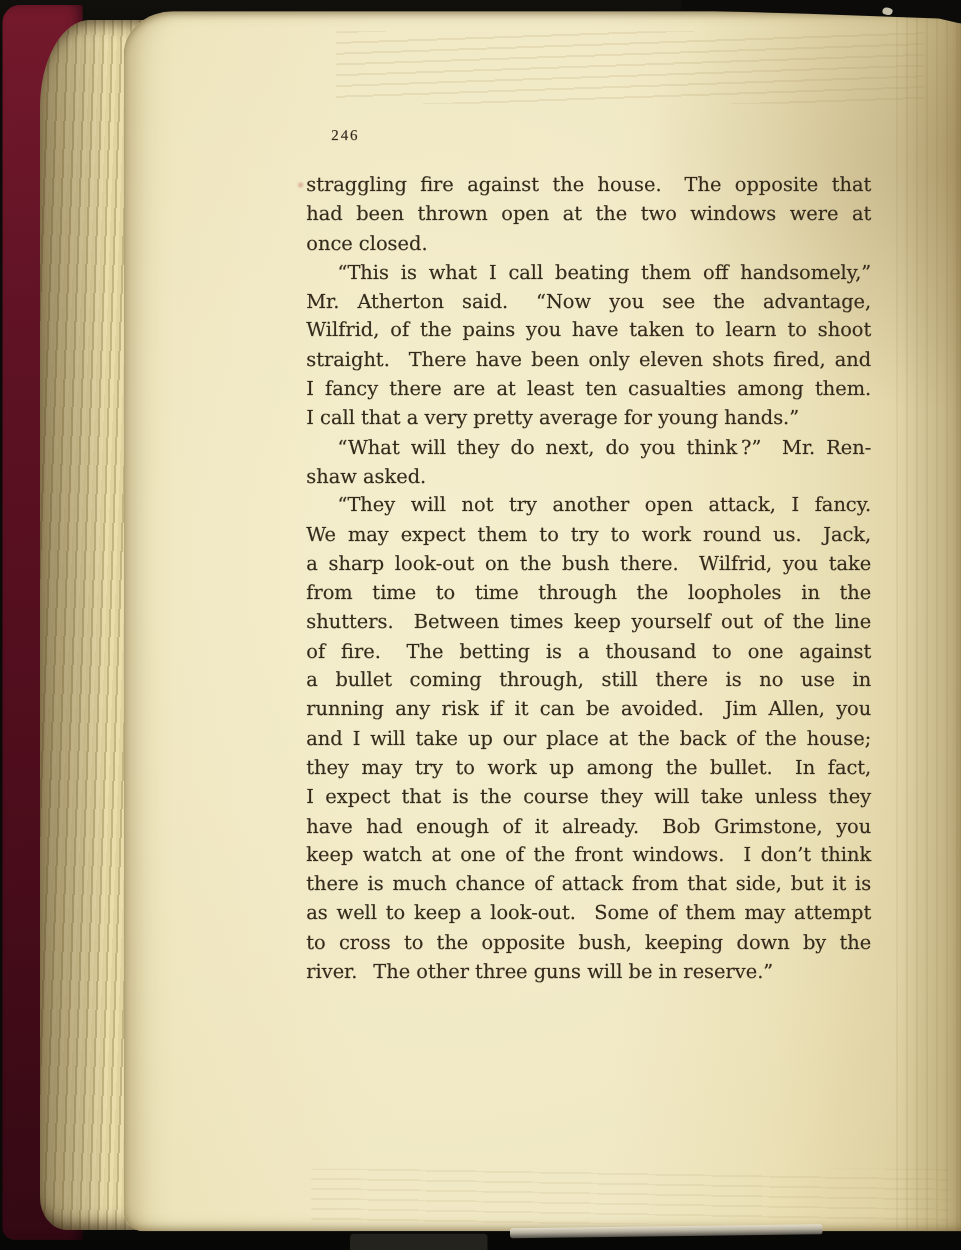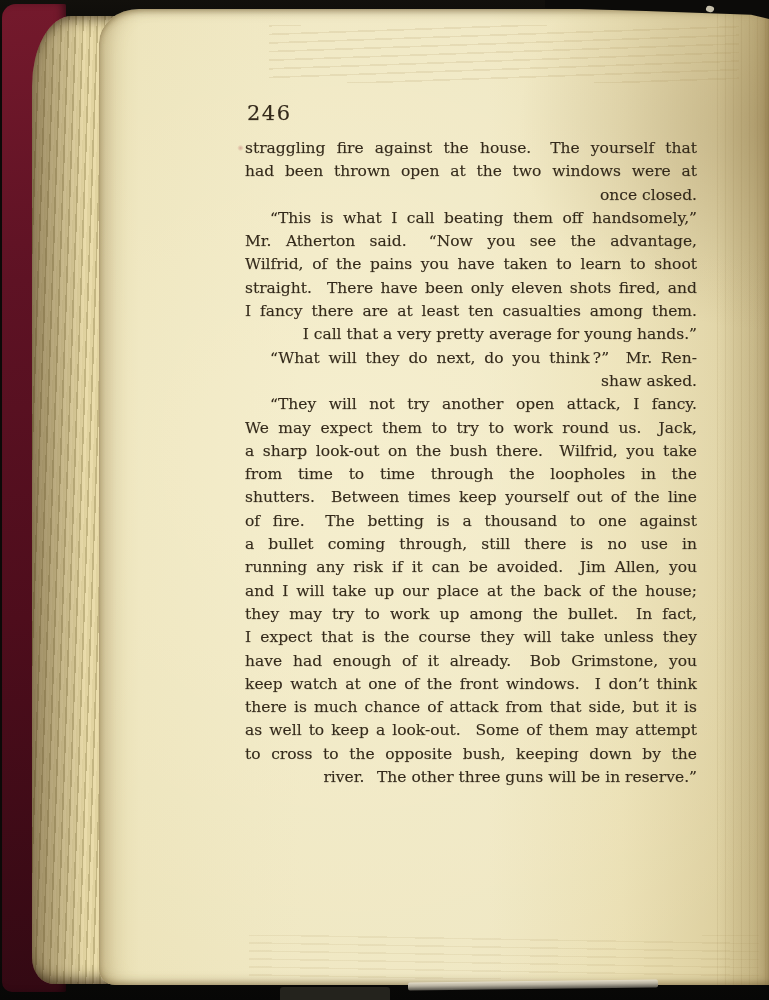--- a/index.html
+++ b/index.html
@@ -78,26 +78,26 @@
     position:absolute; left:280px; top:987px; width:110px; height:13px;
     background:#24231d; border-radius:3px 3px 0 0;
   }
   
   .content {
     position:absolute; left:146px; top:92px; width:452px;
     color:#342a1b;
     -webkit-text-stroke:.25px rgba(52,42,27,.5);
   }
   .header-row { position:relative; height:17px; margin-bottom:19px; }
-  .pagenum { position:absolute; left:2px; top:0; font-size:21px; letter-spacing:1.5px; }
+  .pagenum { position:absolute; left:20px; top:0; font-size:12px; letter-spacing:1.5px;font-family:Liberation Serif, serif; }
   .title { text-align:center; font-size:12.8px; letter-spacing:1.9px; padding-left:8px; white-space:nowrap; }
   .body { font-size:15.5px; line-height:23.3px; }
   .line { white-space:normal; }
   .line.fill { text-align:justify; text-align-last:justify; }
-  .line.end { text-align:right; }
+  .line.end { text-align:left; }
   .line.indent { text-indent:25px; }
 </style>
 </head>
 <body>
 
 <div class="scene">
   <div class="cover"></div>
   <div class="fan"></div>
 
   <div class="page">
@@ -106,21 +106,21 @@
     <div class="top-streaks"></div>
     <div class="bottom-streaks"></div>
     <div class="blemish"></div>
 
     <div class="content">
       <div class="header-row">
         <span class="pagenum">246</span>
       </div>
       <div class="body">
           <div>
-            <div class="line fill">straggling fire against the house.  The yourself that</div>
+            <div class="line fill">straggling fire against the house.  The opposite that</div>
             <div class="line fill">had been thrown open at the two windows were at</div>
             <div class="line end">once closed.</div>
           </div>
           <div>
             <div class="line fill indent">“This is what I call beating them off handsomely,”</div>
             <div class="line fill">Mr. Atherton said.  “Now you see the advantage,</div>
             <div class="line fill">Wilfrid, of the pains you have taken to learn to shoot</div>
             <div class="line fill">straight.  There have been only eleven shots fired, and</div>
             <div class="line fill">I fancy there are at least ten casualties among them.</div>
             <div class="line end">I call that a very pretty average for young hands.”</div>

